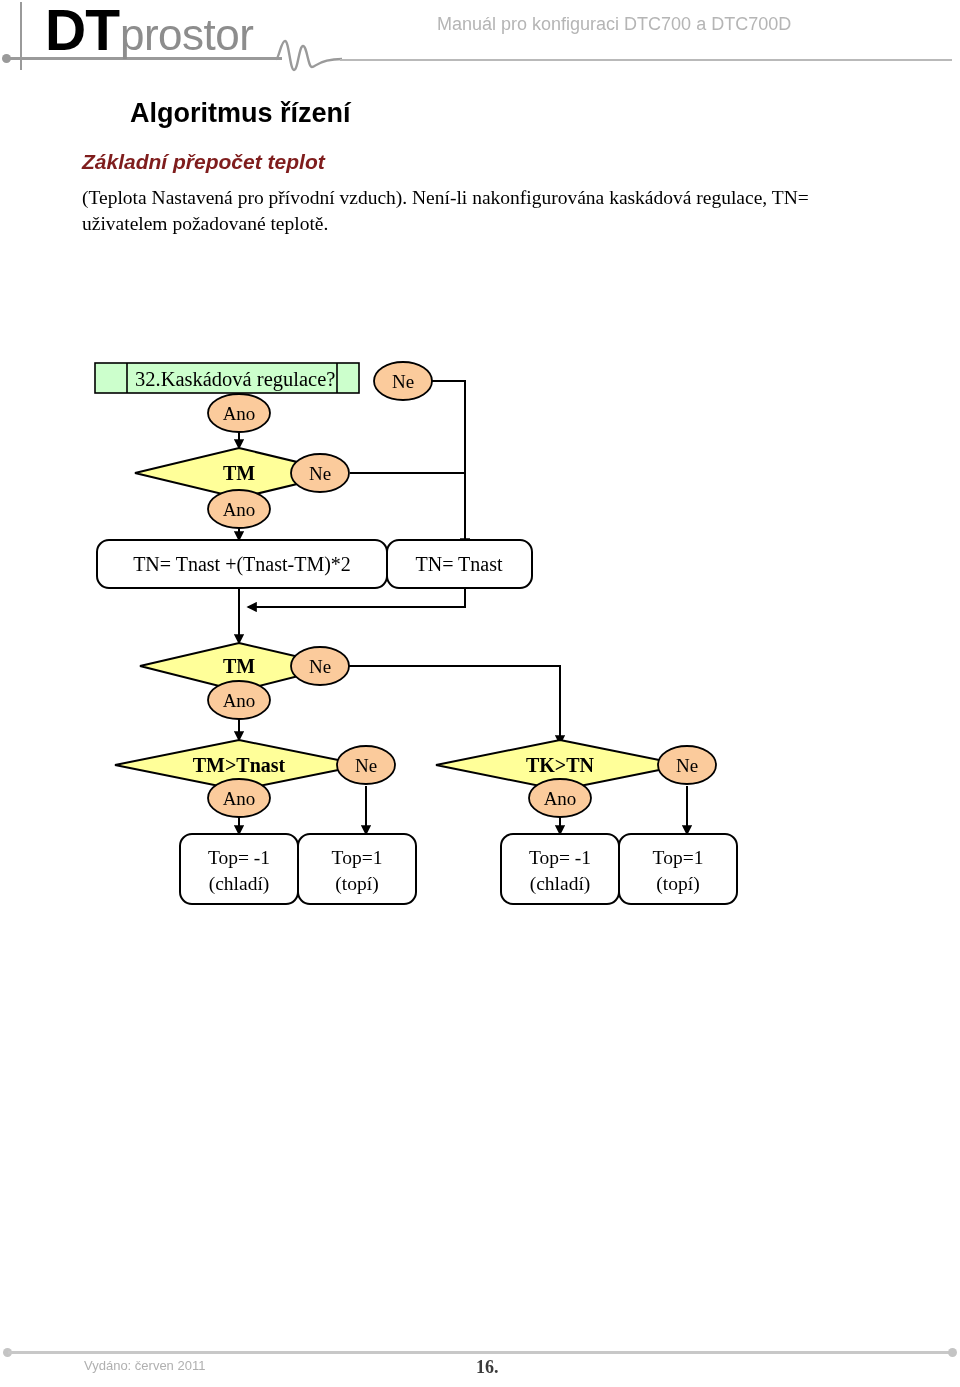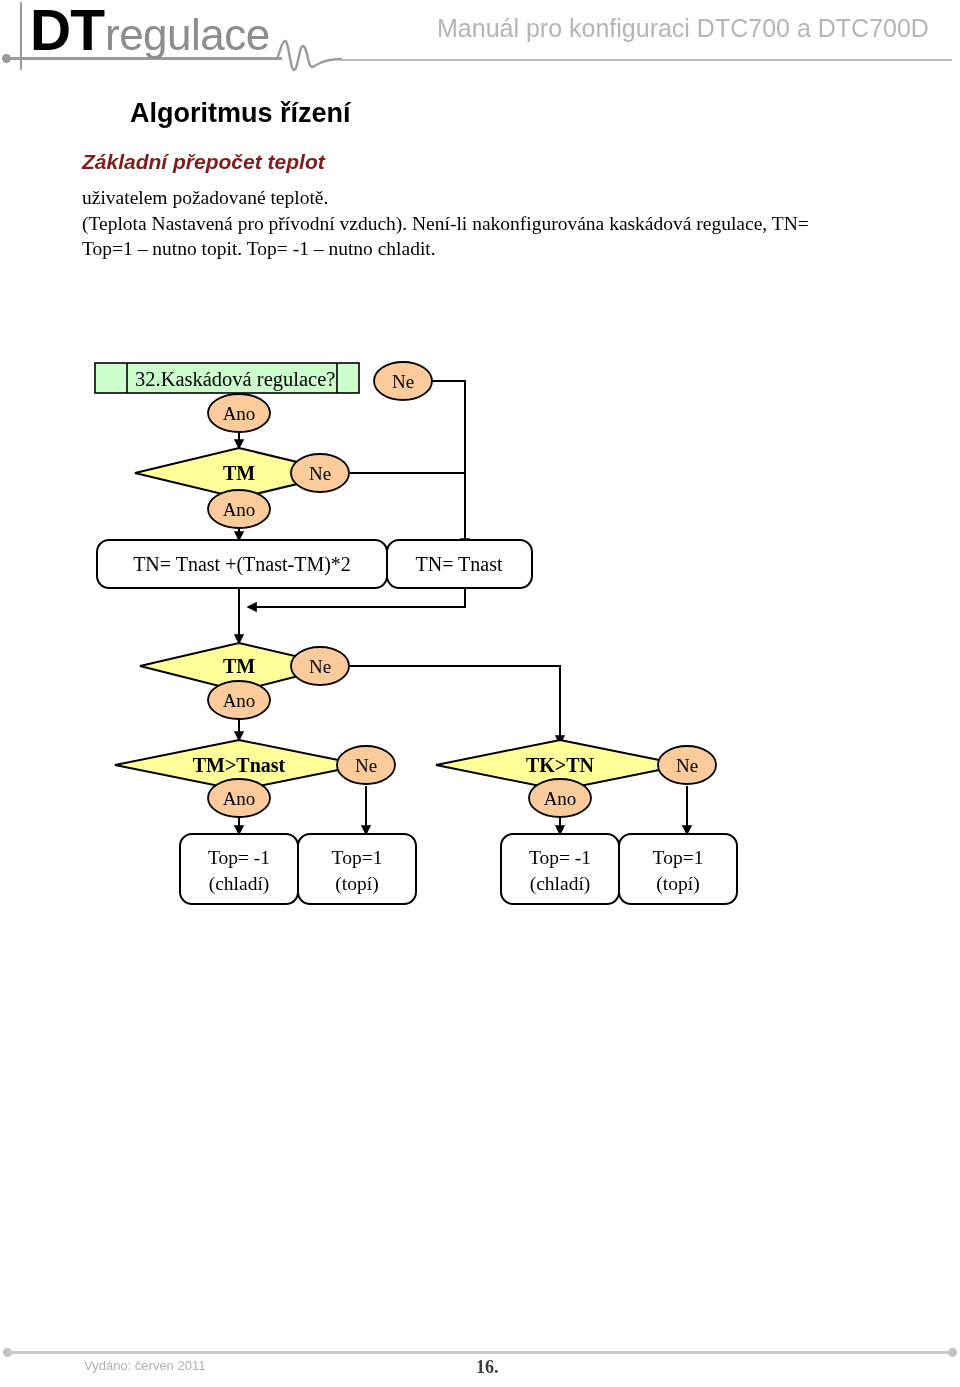--- a/index.html
+++ b/index.html
@@ -16,21 +16,21 @@
   }
 
   
   #page-header {
     position: absolute;
     left: 0; top: 0;
     width: 960px; height: 95px;
   }
   .logo-block {
     position: absolute;
-    left: 30px; top: 2px;
+    left: 45px; top: 2px;
     height: 62px;
     display: flex;
     align-items: baseline;
     white-space: nowrap;
     justify-content: flex-end;
   }
   .logo-dt {
     font-family: "Liberation Sans", sans-serif;
     font-weight: bold;
     font-size: 57px;
@@ -44,21 +44,21 @@
     font-size: 44px;
     color: #8d8d8d;
     letter-spacing: -0.5px;
     line-height: 1;
     margin-left: 1px;
   }
   .header-title {
     position: absolute;
     left: 437px; top: 14px;
     font-family: "Liberation Sans", sans-serif;
-    font-size: 25px;
+    font-size: 18px;
     color: #b5b5b5;
     white-space: nowrap;
   }
   .header-vline {
     position: absolute;
     left: 20px; top: 2px;
     width: 2px; height: 68px;
     background: #9a9a9a;
   }
   .header-dot {
@@ -173,33 +173,32 @@
   <div class="header-vline"></div>
   <div class="header-dot"></div>
   <div class="header-line-left"></div>
   <svg class="header-wave" viewBox="0 0 66 40">
     <path d="M0 21 C3 21 5 3 9 3 C13 3 14 32 18 32 C22 32 23 8 27 8 C31 8 32 29 36 29 C40 29 42 21 66 21" fill="none" stroke="#9a9a9a" stroke-width="2.4"></path>
   </svg>
   <div class="header-line-right"></div>
 
   <div class="logo-block">
     <span class="logo-dt">DT</span>
-    <span class="logo-control">regulace</span>
+    <span class="logo-control">prostor</span>
   </div>
 
   <div class="header-title">Manuál pro konfiguraci DTC700 a DTC700D</div>
 </div>
 
 <div class="h1-title">Algoritmus řízení</div>
 <div class="h2-title">Základní přepočet teplot</div>
 
 <div class="body-para">
+  <div>(Teplota Nastavená pro přívodní vzduch). Není-li nakonfigurována kaskádová regulace, TN=</div>
   <div>uživatelem požadované teplotě.</div>
-  <div>(Teplota Nastavená pro přívodní vzduch). Není-li nakonfigurována kaskádová regulace, TN=</div>
-  <div>Top=1 – nutno topit. Top= -1 – nutno chladit.</div>
 </div>
 
 <div id="flowchart">
 <svg width="960" height="1387" viewBox="0 0 960 1387" xmlns="http://www.w3.org/2000/svg">
   <defs>
     <marker id="arrow" viewBox="0 0 10 10" refX="8.5" refY="5" markerWidth="5.2" markerHeight="5.2" orient="auto-start-reverse">
       <path d="M 0 0 L 10 5 L 0 10 z" fill="#000"></path>
     </marker>
   </defs>
 

